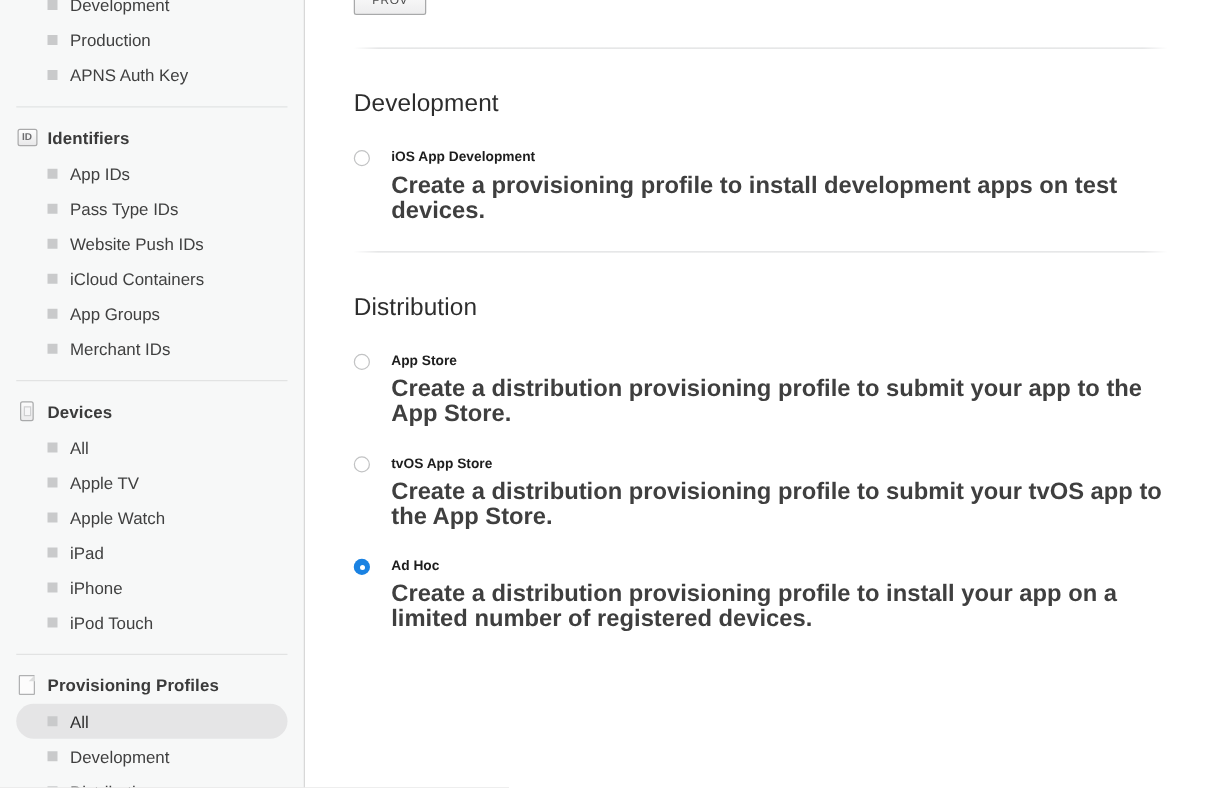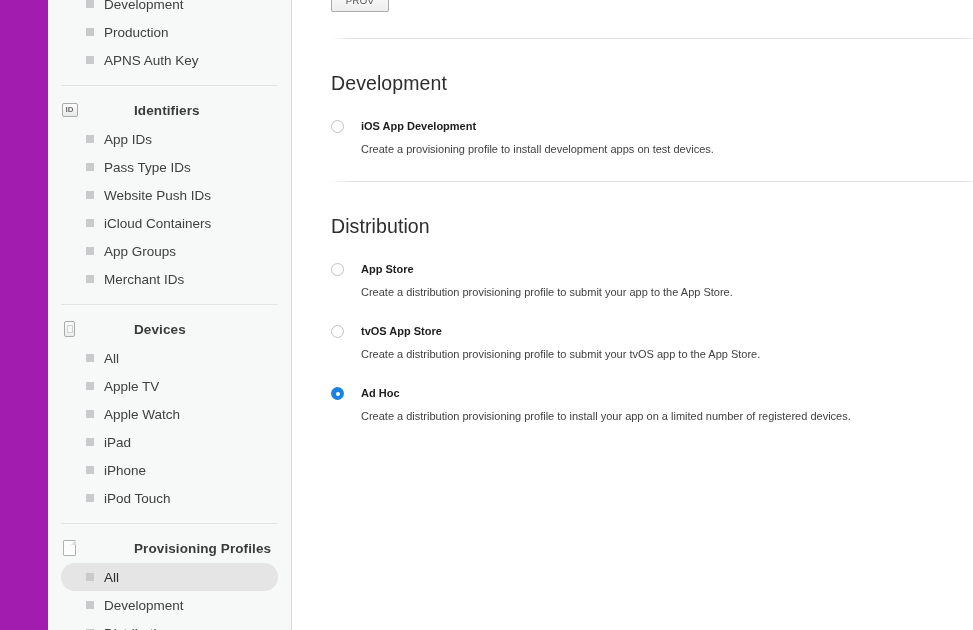--- a/index.html
+++ b/index.html
@@ -8,22 +8,21 @@
     width: 973px; height: 630px;
     overflow: hidden;
     background: #ffffff;
     font-family: "Liberation Sans", sans-serif;
     -webkit-font-smoothing: antialiased;
   }
   #app {
     position: relative;
     width: 973px; height: 630px;
     display: flex;
-    background: #a21caf;
-    padding-left: 48px;
+    background: #a3a3a3;
   }
 
   
   #sidebar {
     position: relative;
     width: 244px;
     height: 630px;
     background: #f7f8f8;
     border-right: 1px solid #d8d8d8;
     overflow: hidden;
@@ -35,21 +34,20 @@
     left: 0;
     width: 243px;
   }
   .nav-group { padding: 0; }
   .group-header {
     display: flex;
     align-items: center;
     height: 26px;
     padding-left: 13px;
     margin-bottom: 2px;
-    gap: 48px;
   }
   .group-header .glabel {
     font-size: 13.5px;
     font-weight: bold;
     color: #3b3b3b;
     letter-spacing: 0.1px;
     margin-left: 8px;
   }
   .group-icon {
     width: 17px; height: 17px;
@@ -201,24 +199,25 @@
     background: #ffffff;
   }
   .opt-title {
     font-size: 11px;
     font-weight: bold;
     color: #1d1d1d;
     line-height: 18px;
     margin-bottom: 4px;
   }
   .opt-desc {
-    font-size: 11px;
+    font-size: 19px;
     color: #3f3f3f;
     line-height: 20px;
     max-width: 635px;
+    font-weight: bold;
   }
 </style>
 </head>
 <body>
 
 <div id="app">
 
   <nav id="sidebar">
     <div class="nav-scroll">
 

